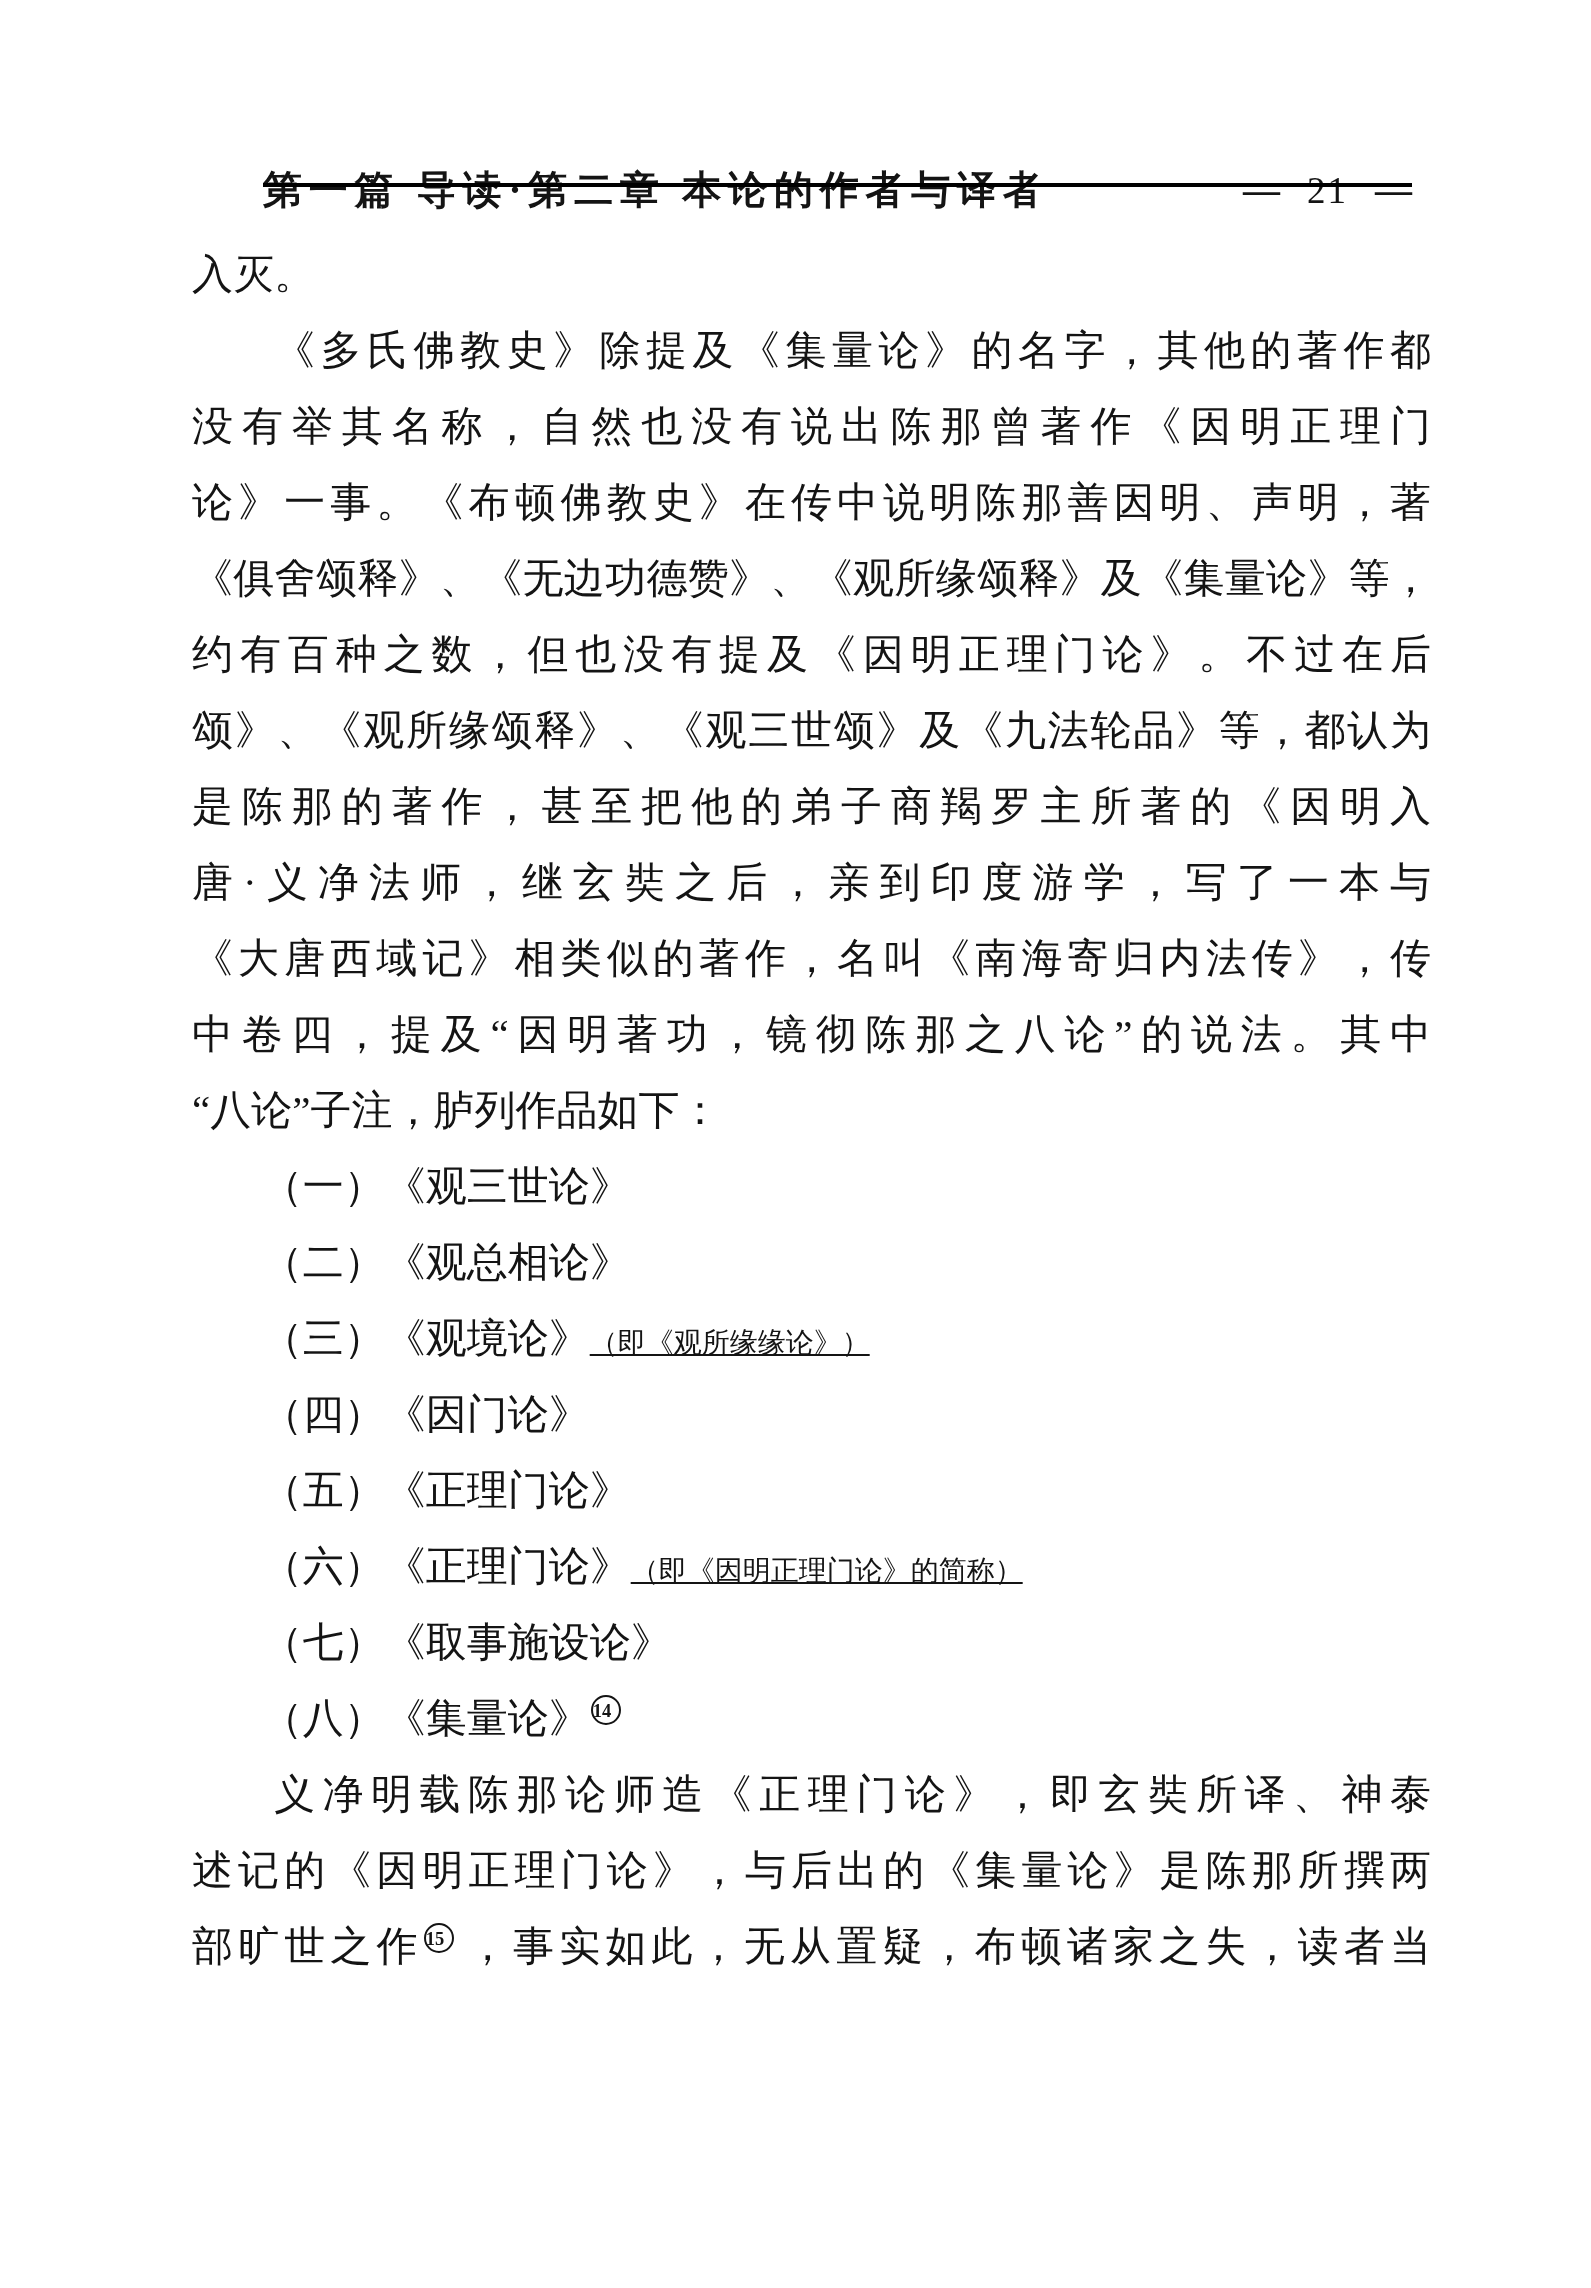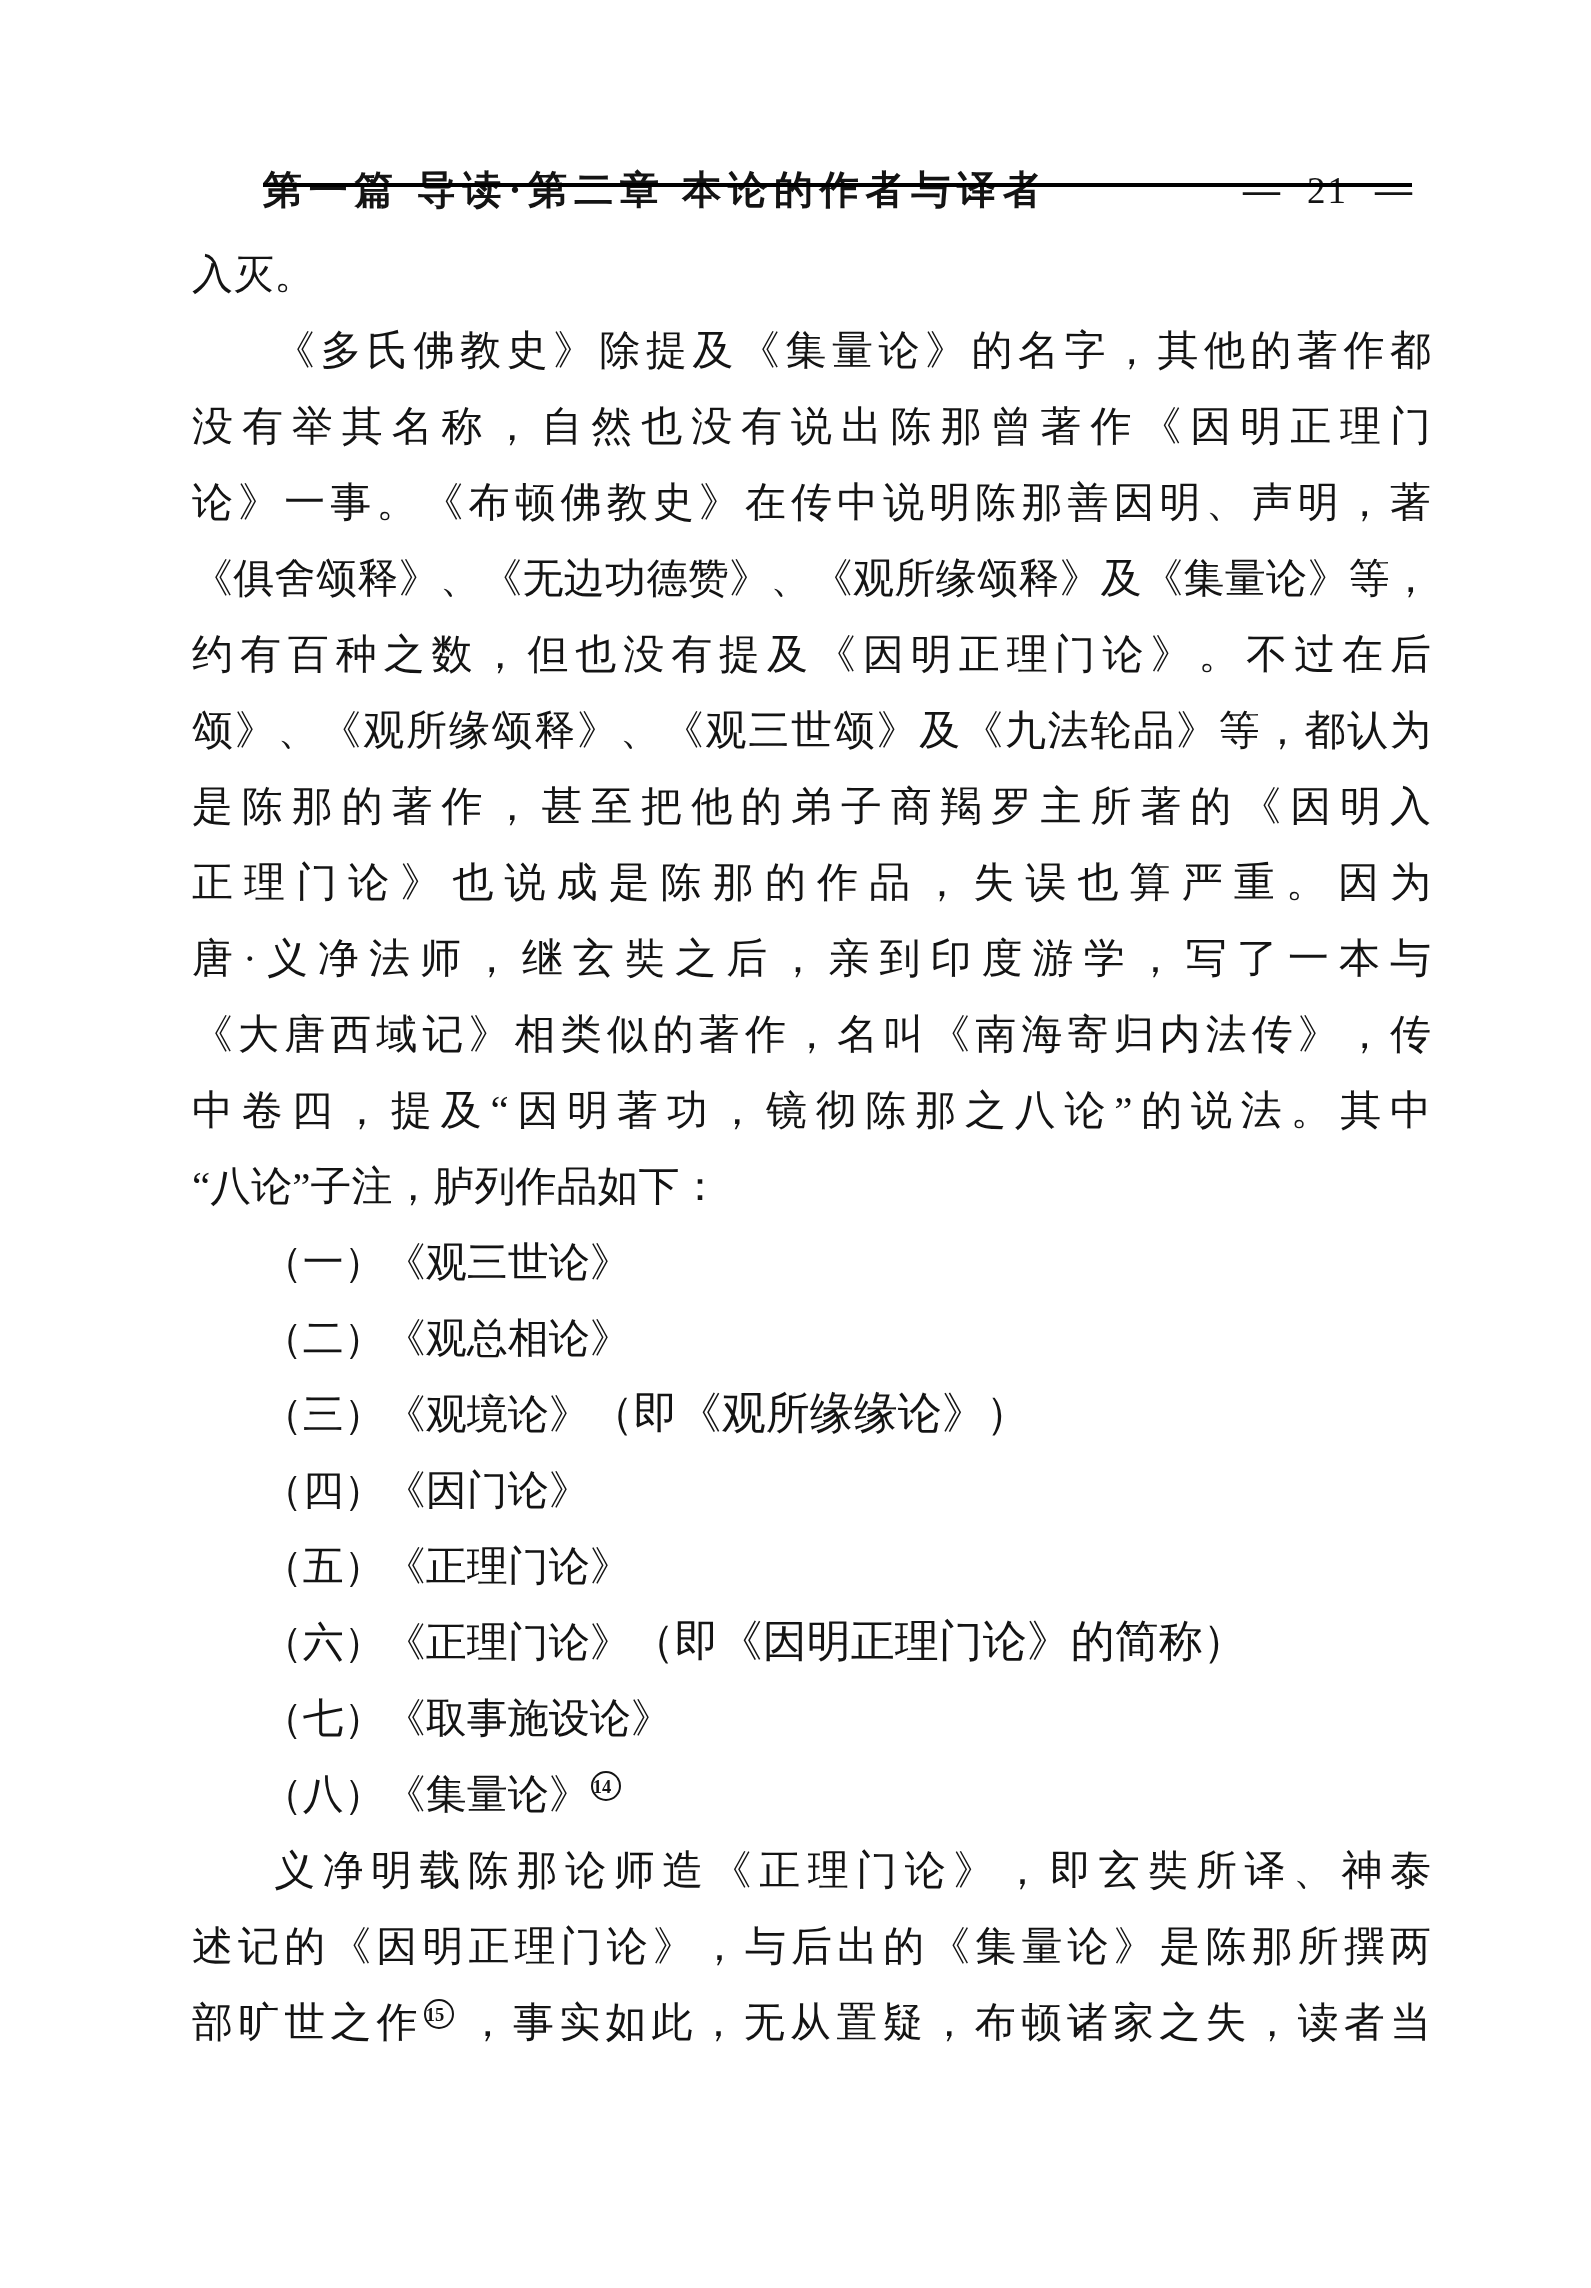--- a/index.html
+++ b/index.html
@@ -71,21 +71,21 @@
     white-space: nowrap;
   }
   .line.full, .line.para {
     white-space: normal;
     text-align: justify;
     text-align-last: justify;
     overflow: hidden;
   }
   .line.para  { text-indent: 2em; }
   .line.list  { text-indent: 1.7em; }
-  .seg.small  { font-size: 44px; }
+  .seg.small  { font-size: 28px; text-decoration: underline; }
 
   
   .circled {
     display: inline-block;
     position: relative;
     top: -14.6px;
     width: 30px;
     height: 30px;
     line-height: 28px;
     border: 2.4px solid #141414;
@@ -115,21 +115,20 @@
 
 <div class="body-text" id="body-text">
     <div class="line flush"><span class="seg">入灭。</span></div>
     <div class="line para"><span class="seg">《多氏佛教史》除提及《集量论》的名字，其他的著作都</span></div>
     <div class="line full"><span class="seg">没有举其名称，自然也没有说出陈那曾著作《因明正理门</span></div>
     <div class="line full"><span class="seg">论》一事。《布顿佛教史》在传中说明陈那善因明、声明，著</span></div>
     <div class="line full"><span class="seg">《俱舍颂释》、《无边功德赞》、《观所缘颂释》及《集量论》等，</span></div>
     <div class="line full"><span class="seg">约有百种之数，但也没有提及《因明正理门论》。不过在后</span></div>
     <div class="line full"><span class="seg">颂》、《观所缘颂释》、《观三世颂》及《九法轮品》等，都认为</span></div>
     <div class="line full"><span class="seg">是陈那的著作，甚至把他的弟子商羯罗主所著的《因明入</span></div>
-    <div class="line full"><span class="seg">正理门论》也说成是陈那的作品，失误也算严重。因为</span></div>
     <div class="line full"><span class="seg">唐·义净法师，继玄奘之后，亲到印度游学，写了一本与</span></div>
     <div class="line full"><span class="seg">《大唐西域记》相类似的著作，名叫《南海寄归内法传》，传</span></div>
     <div class="line full"><span class="seg">中卷四，提及“因明著功，镜彻陈那之八论”的说法。其中</span></div>
     <div class="line flush"><span class="seg">“八论”子注，胪列作品如下：</span></div>
     <div class="line list"><span class="seg">（一）《观三世论》</span></div>
     <div class="line list"><span class="seg">（二）《观总相论》</span></div>
     <div class="line list"><span class="seg">（三）《观境论》</span><span class="seg small">（即《观所缘缘论》）</span></div>
     <div class="line list"><span class="seg">（四）《因门论》</span></div>
     <div class="line list"><span class="seg">（五）《正理门论》</span></div>
     <div class="line list"><span class="seg">（六）《正理门论》</span><span class="seg small">（即《因明正理门论》的简称）</span></div>

